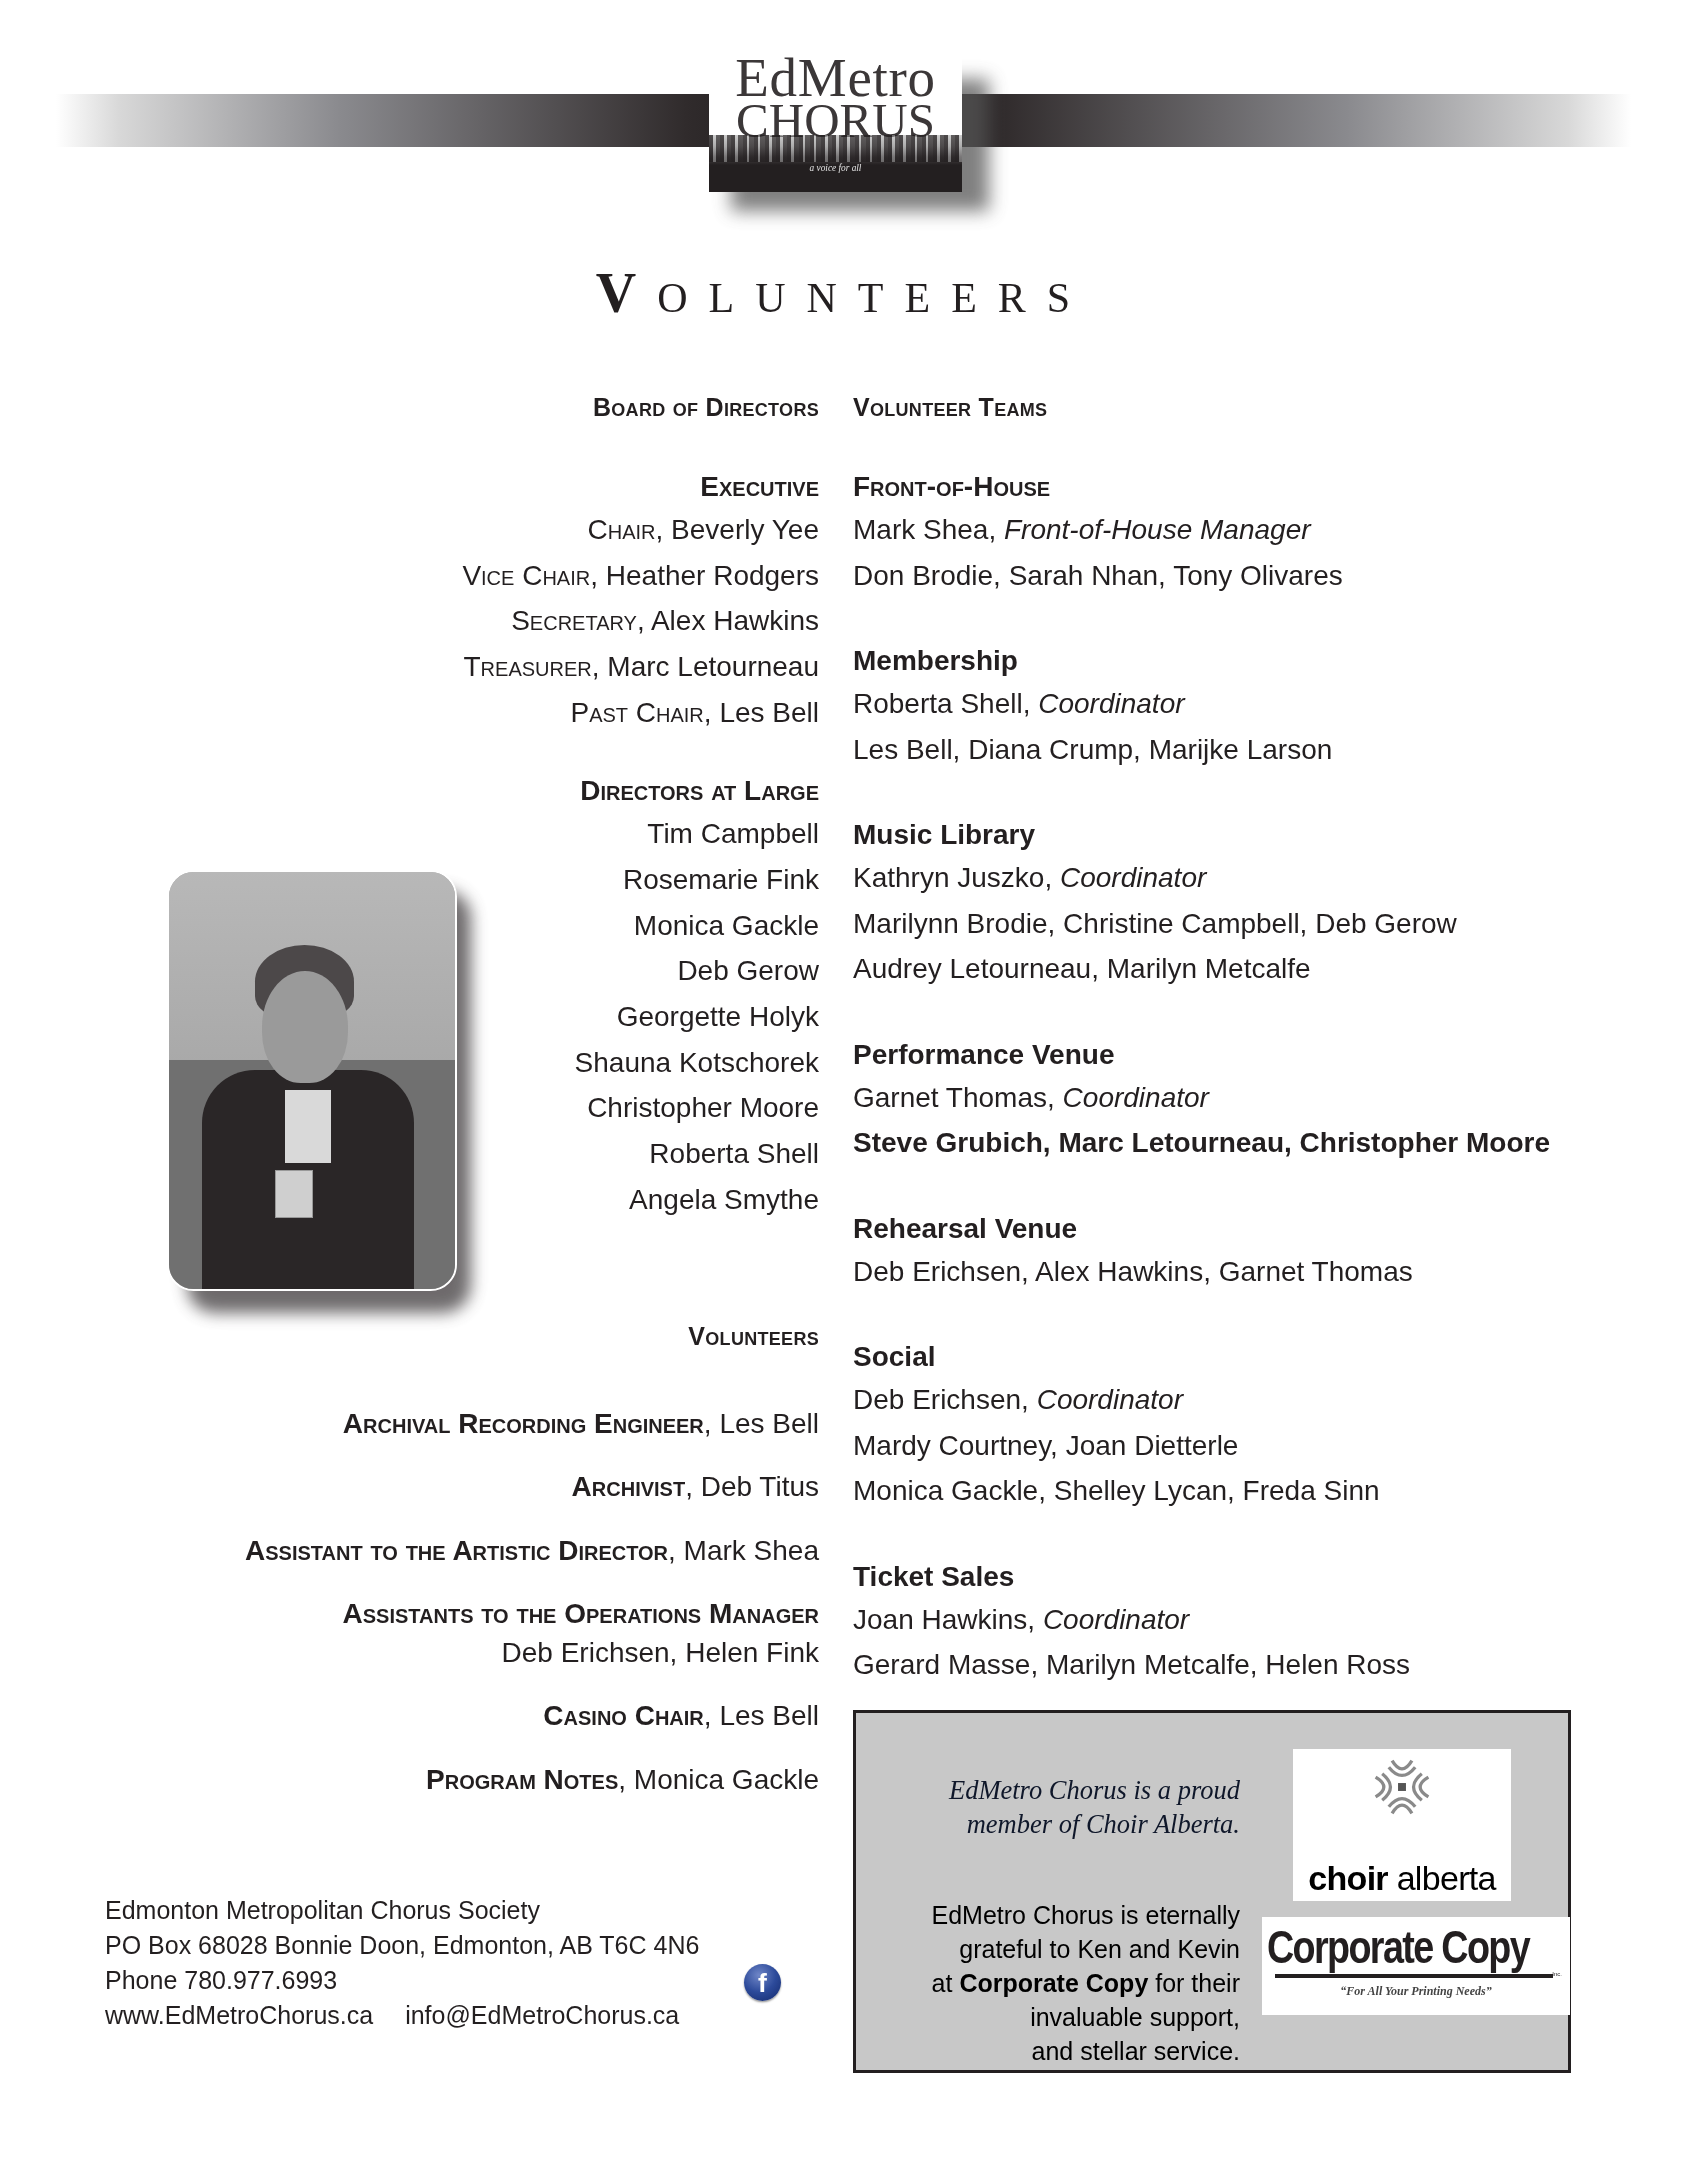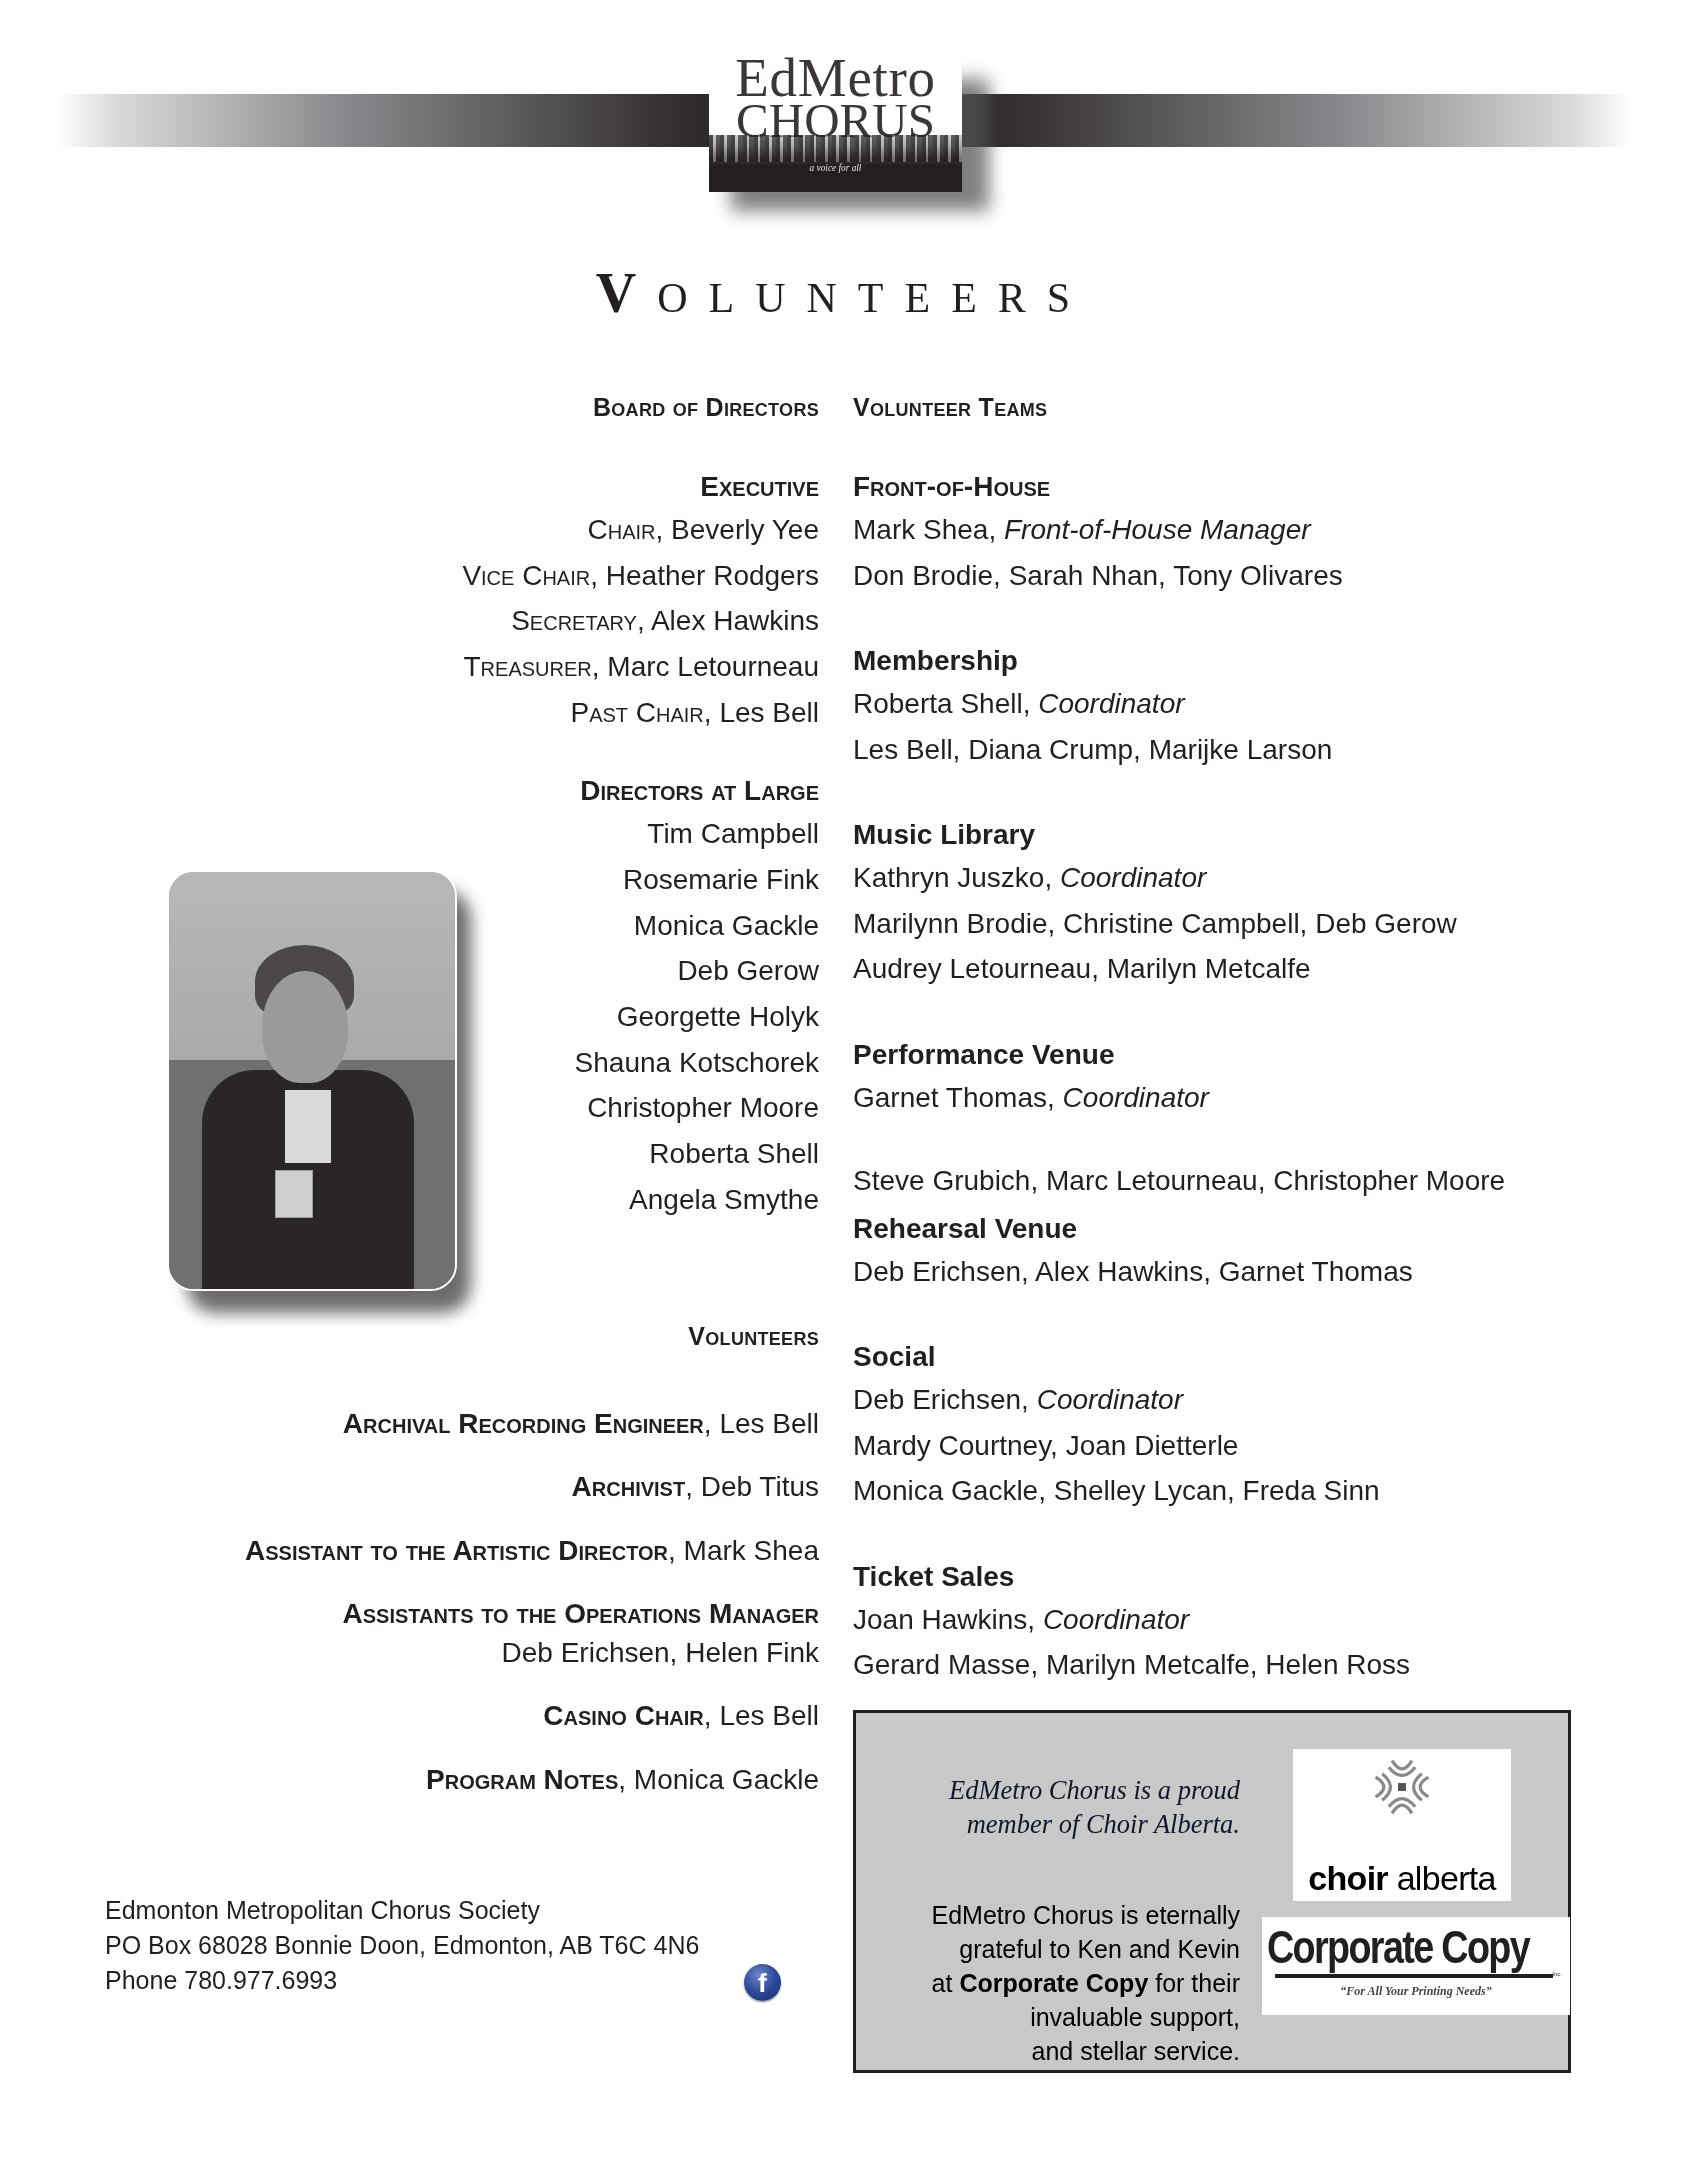--- a/index.html
+++ b/index.html
@@ -128,21 +128,21 @@
 <div class="abs txt col-right" style="top:688px;"><span>Roberta Shell</span>, <span class="it">Coordinator</span></div>
 <div class="abs txt col-right" style="top:734px;">Les Bell, Diana Crump, Marijke Larson</div>
 
 <div class="abs h3n col-right" style="top:819px;">Music Library</div>
 <div class="abs txt col-right" style="top:862px;"><span>Kathryn Juszko</span>, <span class="it">Coordinator</span></div>
 <div class="abs txt col-right" style="top:908px;">Marilynn Brodie, Christine Campbell, Deb Gerow</div>
 <div class="abs txt col-right" style="top:953px;">Audrey Letourneau, Marilyn Metcalfe</div>
 
 <div class="abs h3n col-right" style="top:1039px;">Performance Venue</div>
 <div class="abs txt col-right" style="top:1082px;"><span>Garnet Thomas</span>, <span class="it">Coordinator</span></div>
-<div class="abs txt col-right" style="top:1165px;">Steve Grubich, Marc Letourneau, Christopher Moore</div>
+<div class="abs txt col-right" style="top:1127px;font-weight:bold;">Steve Grubich, Marc Letourneau, Christopher Moore</div>
 
 <div class="abs h3n col-right" style="top:1213px;">Rehearsal Venue</div>
 <div class="abs txt col-right" style="top:1256px;">Deb Erichsen, Alex Hawkins, Garnet Thomas</div>
 
 <div class="abs h3n col-right" style="top:1341px;">Social</div>
 <div class="abs txt col-right" style="top:1384px;"><span>Deb Erichsen</span>, <span class="it">Coordinator</span></div>
 <div class="abs txt col-right" style="top:1430px;">Mardy Courtney, Joan Dietterle</div>
 <div class="abs txt col-right" style="top:1475px;">Monica Gackle, Shelley Lycan, Freda Sinn</div>
 
 <div class="abs h3n col-right" style="top:1561px;">Ticket Sales</div>
@@ -183,15 +183,16 @@
     <div class="cc-bar"></div>
     <div class="cc-inc">Inc.</div>
     <div class="cc-tag">“For All Your Printing Needs”</div>
   </div>
 </div>
 
 <div class="abs footer">
   <div>Edmonton Metropolitan Chorus Society</div>
   <div>PO Box 68028 Bonnie Doon, Edmonton, AB T6C 4N6</div>
   <div>Phone 780.977.6993</div>
+  <div><span>www.EdMetroChorus.ca</span><span class="web-gap"></span><span>info@EdMetroChorus.ca</span></div>
 </div>
 <div class="abs fb-icon">f</div>
 
 
 </body></html>

